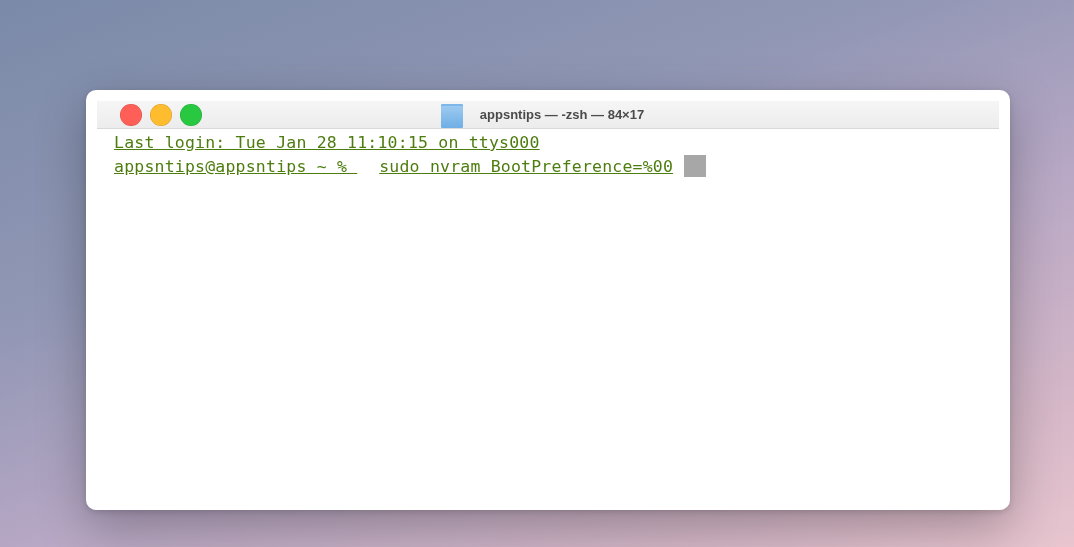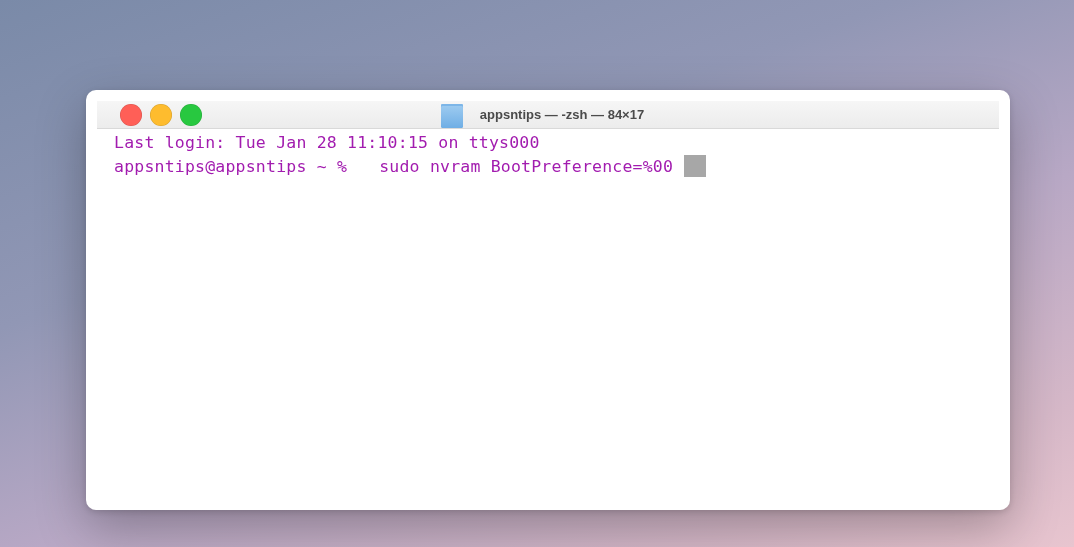--- a/index.html
+++ b/index.html
@@ -50,25 +50,26 @@
       border-radius:1.5px;
     }
     .title-text {
       font-size: 13px; font-weight: 600; color: #4b4b4b;
       white-space: nowrap;
     }
     .terminal {
       flex: 1; background: #fff;
       font-family: "SF Mono","Menlo","Consolas",monospace;
       font-size: 16.5px; line-height: 1.25;
-      color: #a21caf;
+      color: #4d7c0f;
       padding: 4px 6px 6px 6px;
       white-space: pre;
       overflow: hidden;
       letter-spacing: 0.2px;
+      text-decoration: underline;
     }
     .cursor-block {
       display:inline-block; width:10px; height:18px;
       background:#a7a7a7; vertical-align: text-bottom;
       transform: translateY(1px);
     }
   </style>
 </head>
 <body>
 

